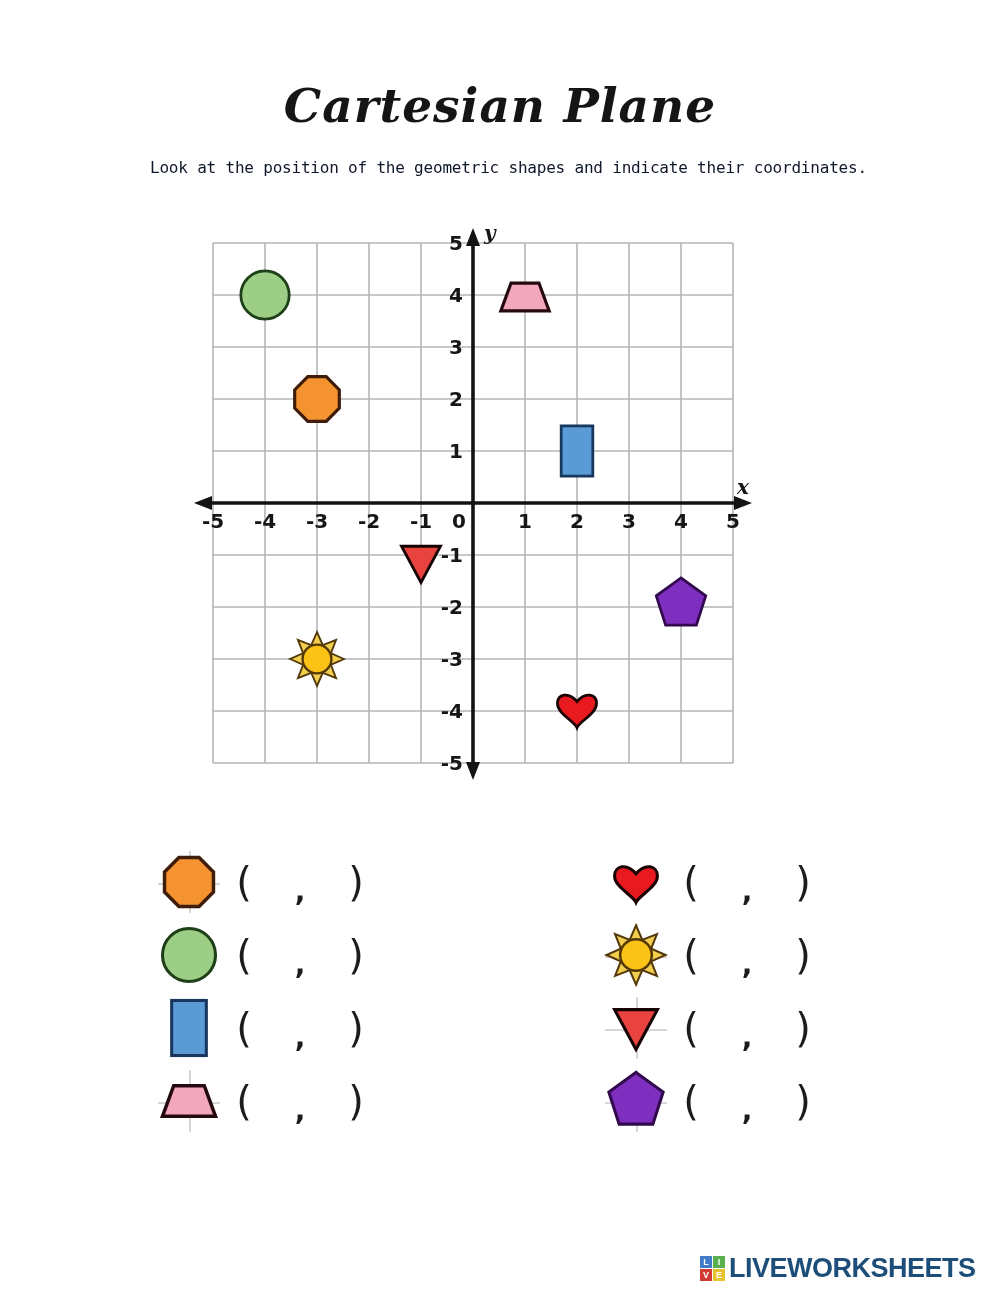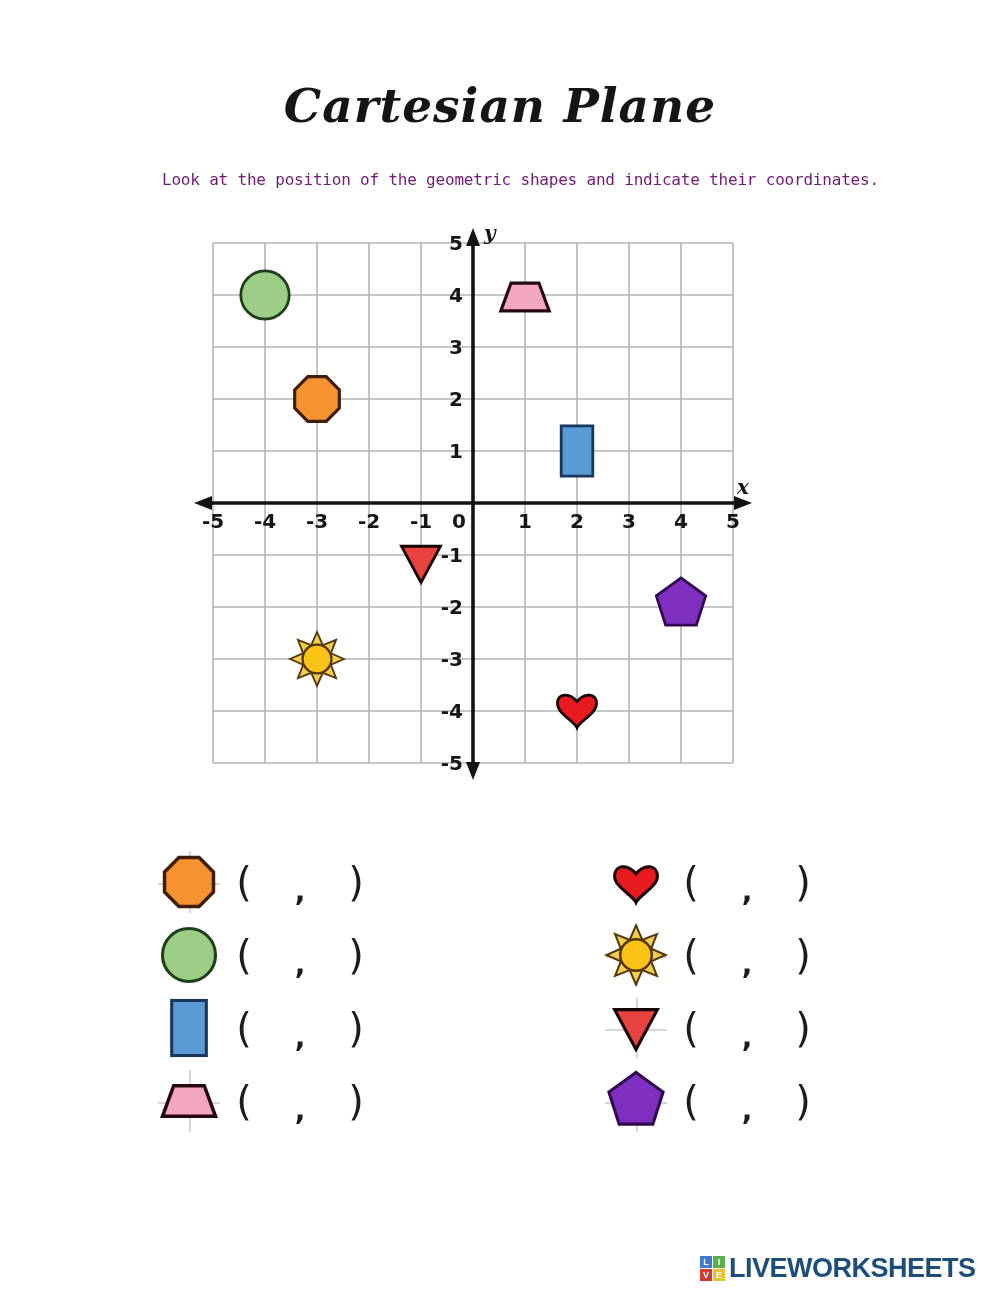--- a/index.html
+++ b/index.html
@@ -1,23 +1,23 @@
 <!DOCTYPE html>
 <html><head>
 <meta charset="utf-8">
 <style>
   html,body{margin:0;padding:0;background:#ffffff;}
   .page{position:relative;width:1000px;height:1291px;background:#ffffff;overflow:hidden;
         font-family:"Liberation Sans",sans-serif;color:#111;}
   .title{position:absolute;left:0;right:0;top:74px;margin:4px;text-align:center;
          font-family:"DejaVu Serif",serif;font-style:italic;font-weight:700;
          font-size:47px;letter-spacing:1px;color:#151515;}
-  .instructions{position:absolute;left:150px;top:158px;margin:12px;
+  .instructions{position:absolute;left:150px;top:158px;margin:0;
          font-family:"DejaVu Sans Mono",monospace;font-size:16px;letter-spacing:-0.2px;
-         color:#701a75;}
+         color:#0f172a;}
   .graph-svg{position:absolute;left:160px;top:222px;}
   .tick{font:bold 20px "DejaVu Sans",sans-serif;fill:#161616;}
   .axis-label{font:italic bold 20px "DejaVu Serif",serif;fill:#161616;}
   .answers{position:absolute;top:850px;width:420px;}
   .answers.left{left:157px;}
   .answers.right{left:604px;}
   .ans-row{display:flex;align-items:center;height:64px;margin-bottom:9px;}
   .ans-icon{width:64px;height:64px;flex:0 0 64px;}
   .paren{width:20px;text-align:center;font-family:"DejaVu Sans",sans-serif;
          font-size:40px;font-weight:400;color:#1c1c1c;line-height:1;}

